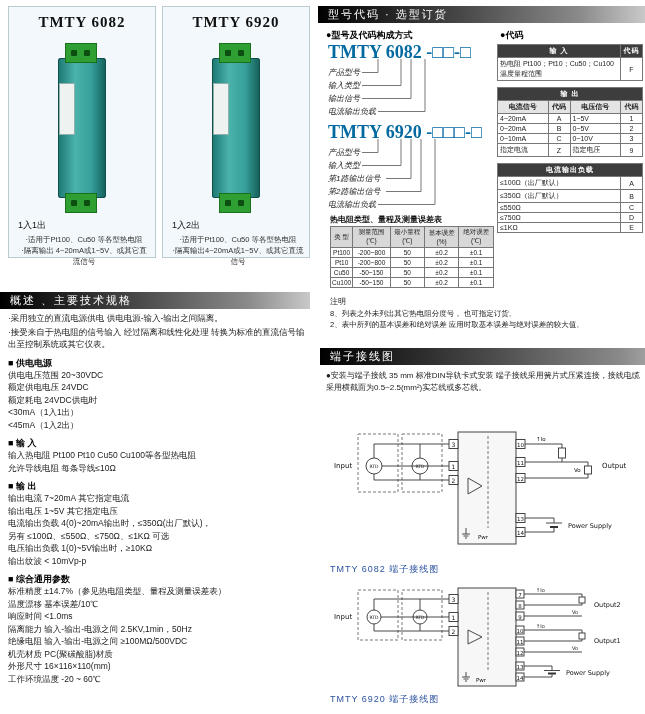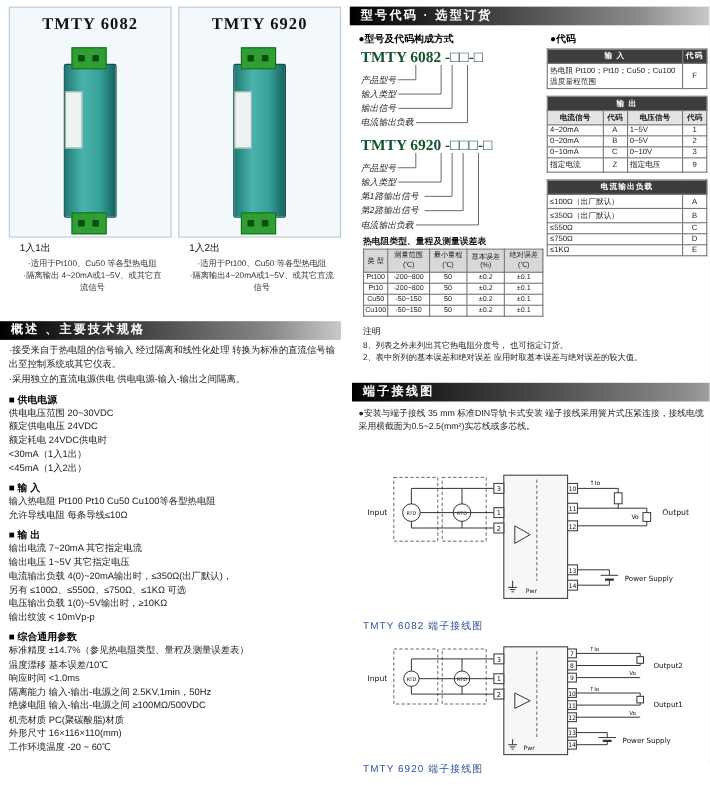--- a/index.html
+++ b/index.html
@@ -2,24 +2,24 @@
 <html><head>
 <meta charset="utf-8">
 <style>
   * { margin:0; padding:0; box-sizing:border-box; }
   body { background:#e8e8e8; font-family:"Liberation Sans",sans-serif; }
   .page { position:relative; width:645px; height:714px; background:#ffffff; overflow:hidden; color:#222; }
 
   
   .section-bar { position:absolute; height:17px; line-height:17px; padding-left:10px;
     background:linear-gradient(90deg,#000 0%,#4a4a4a 45%,#8a8a8a 80%,#c9c9c9 100%);
-    color:#fff; font-size:11px; font-weight:bold; letter-spacing:2px; }
-
-  
-  .product-box { position:absolute; top:6px; width:148px; height:210px; background:#f2f8fb; border:1px solid #bccad1; }
+    color:#fff; font-size:11px; font-weight:normal; letter-spacing:2px; }
+
+  
+  .product-box { position:absolute; top:6px; width:148px; height:252px; background:#f2f8fb; border:1px solid #bccad1; }
   .product-title { text-align:center; margin-top:7px; font-family:"Liberation Serif",serif; font-weight:bold; font-size:15px; letter-spacing:1px; color:#111; }
   .device { position:absolute; left:50%; margin-left:-32px; top:36px; width:64px; height:170px; }
   .dev-body { position:absolute; left:8px; top:15px; width:48px; height:140px;
     background:linear-gradient(90deg,#1f7a74,#4ab3ab 35%,#35a099 70%,#16625d); border:1px solid #114f4b; border-radius:2px; }
   .dev-label { position:absolute; left:9px; top:40px; width:16px; height:52px; background:#eef3f2; border:1px solid #8fb0ad; }
   .dev-term { position:absolute; left:15px; width:32px; height:20px; background:#2f9e33; border:1px solid #19711c; }
   .dev-term.top { top:0; } .dev-term.bottom { bottom:0; }
   .dev-term::before { content:""; position:absolute; left:5px; top:6px; width:6px; height:6px; background:#0c4d10; box-shadow:13px 0 #0c4d10; border-radius:1px; }
   .io-label { position:absolute; left:9px; top:212px; font-size:9px; color:#111; }
   .features { position:absolute; left:9px; top:227px; width:132px; font-size:7.5px; line-height:11px; color:#333;text-align:center; }
@@ -27,21 +27,21 @@
   
   .specs { position:absolute; left:8px; top:312px; width:300px; font-size:8.5px; line-height:12.5px; color:#222; }
   .specs .intro div { margin-bottom:1px; }
   .group { margin-top:6px; }
   .group-title { font-size:9px; font-weight:bold; line-height:12px; color:#000; }
   .group-lines div { line-height:12.5px; }
 
   
   .small-bullet { position:absolute; font-size:9px; font-weight:bold; color:#000; }
   .model-block { position:absolute; width:168px; }
-  .model-name { position:relative; z-index:2; font-family:"Liberation Serif",serif; font-weight:bold; font-size:14px; height:13px; line-height:13px; color:#14532d; }
+  .model-name { position:relative; z-index:2; font-family:"Liberation Serif",serif; font-weight:bold; font-size:18px; height:13px; line-height:13px; color:#0369a1; }
   .model-lines { position:absolute; left:0; top:0; z-index:1; }
   .model-labels { position:absolute; left:0; top:20px; z-index:2; }
   .model-labels div { height:13px; line-height:13px; font-size:8px; color:#222; background:#fff; display:table; padding-right:2px;font-style:italic; }
 
   
   .codes-col { position:absolute; left:497px; top:44px; width:146px; }
   .codes-col table { border-collapse:collapse; width:100%; margin-bottom:6px; }
   .codes-col td, .codes-col th { border:1px solid #777; font-size:7px; padding:1px 2px; color:#222; }
   .thead-dark { background:#3d3d3d; color:#fff !important; text-align:center; font-weight:bold; letter-spacing:1px; }
   .subhead { background:#e4e4e4; text-align:center; }
@@ -101,22 +101,22 @@
     <div>·适用于Pt100、Cu50 等各型热电阻</div>
         <div>·隔离输出4~20mA或1~5V、或其它直流信号</div>
       </div>
   </div>
 
   <div class="section-bar" style="left:0;top:292px;width:310px;">概述 、主要技术规格</div>
 
   <div class="specs">
     <div class="intro">
 
-    <div>·接受来自于热电阻的信号输入  经过隔离和线性化处理  转换为标准的直流信号输出至控制系统或其它仪表。</div>
-        <div>·采用独立的直流电源供电  供电电源-输入-输出之间隔离。</div>
+    <div>·采用独立的直流电源供电  供电电源-输入-输出之间隔离。</div>
+        <div>·接受来自于热电阻的信号输入  经过隔离和线性化处理  转换为标准的直流信号输出至控制系统或其它仪表。</div>
       </div>
     <div class="group">
       <div class="group-title">■ 供电电源</div>
       <div class="group-lines">
           <div>供电电压范围  20~30VDC</div>
           <div>额定供电电压  24VDC</div>
           <div>额定耗电  24VDC供电时</div>
           <div>&lt;30mA（1入1出）</div>
           <div>&lt;45mA（1入2出）</div>
         </div>

